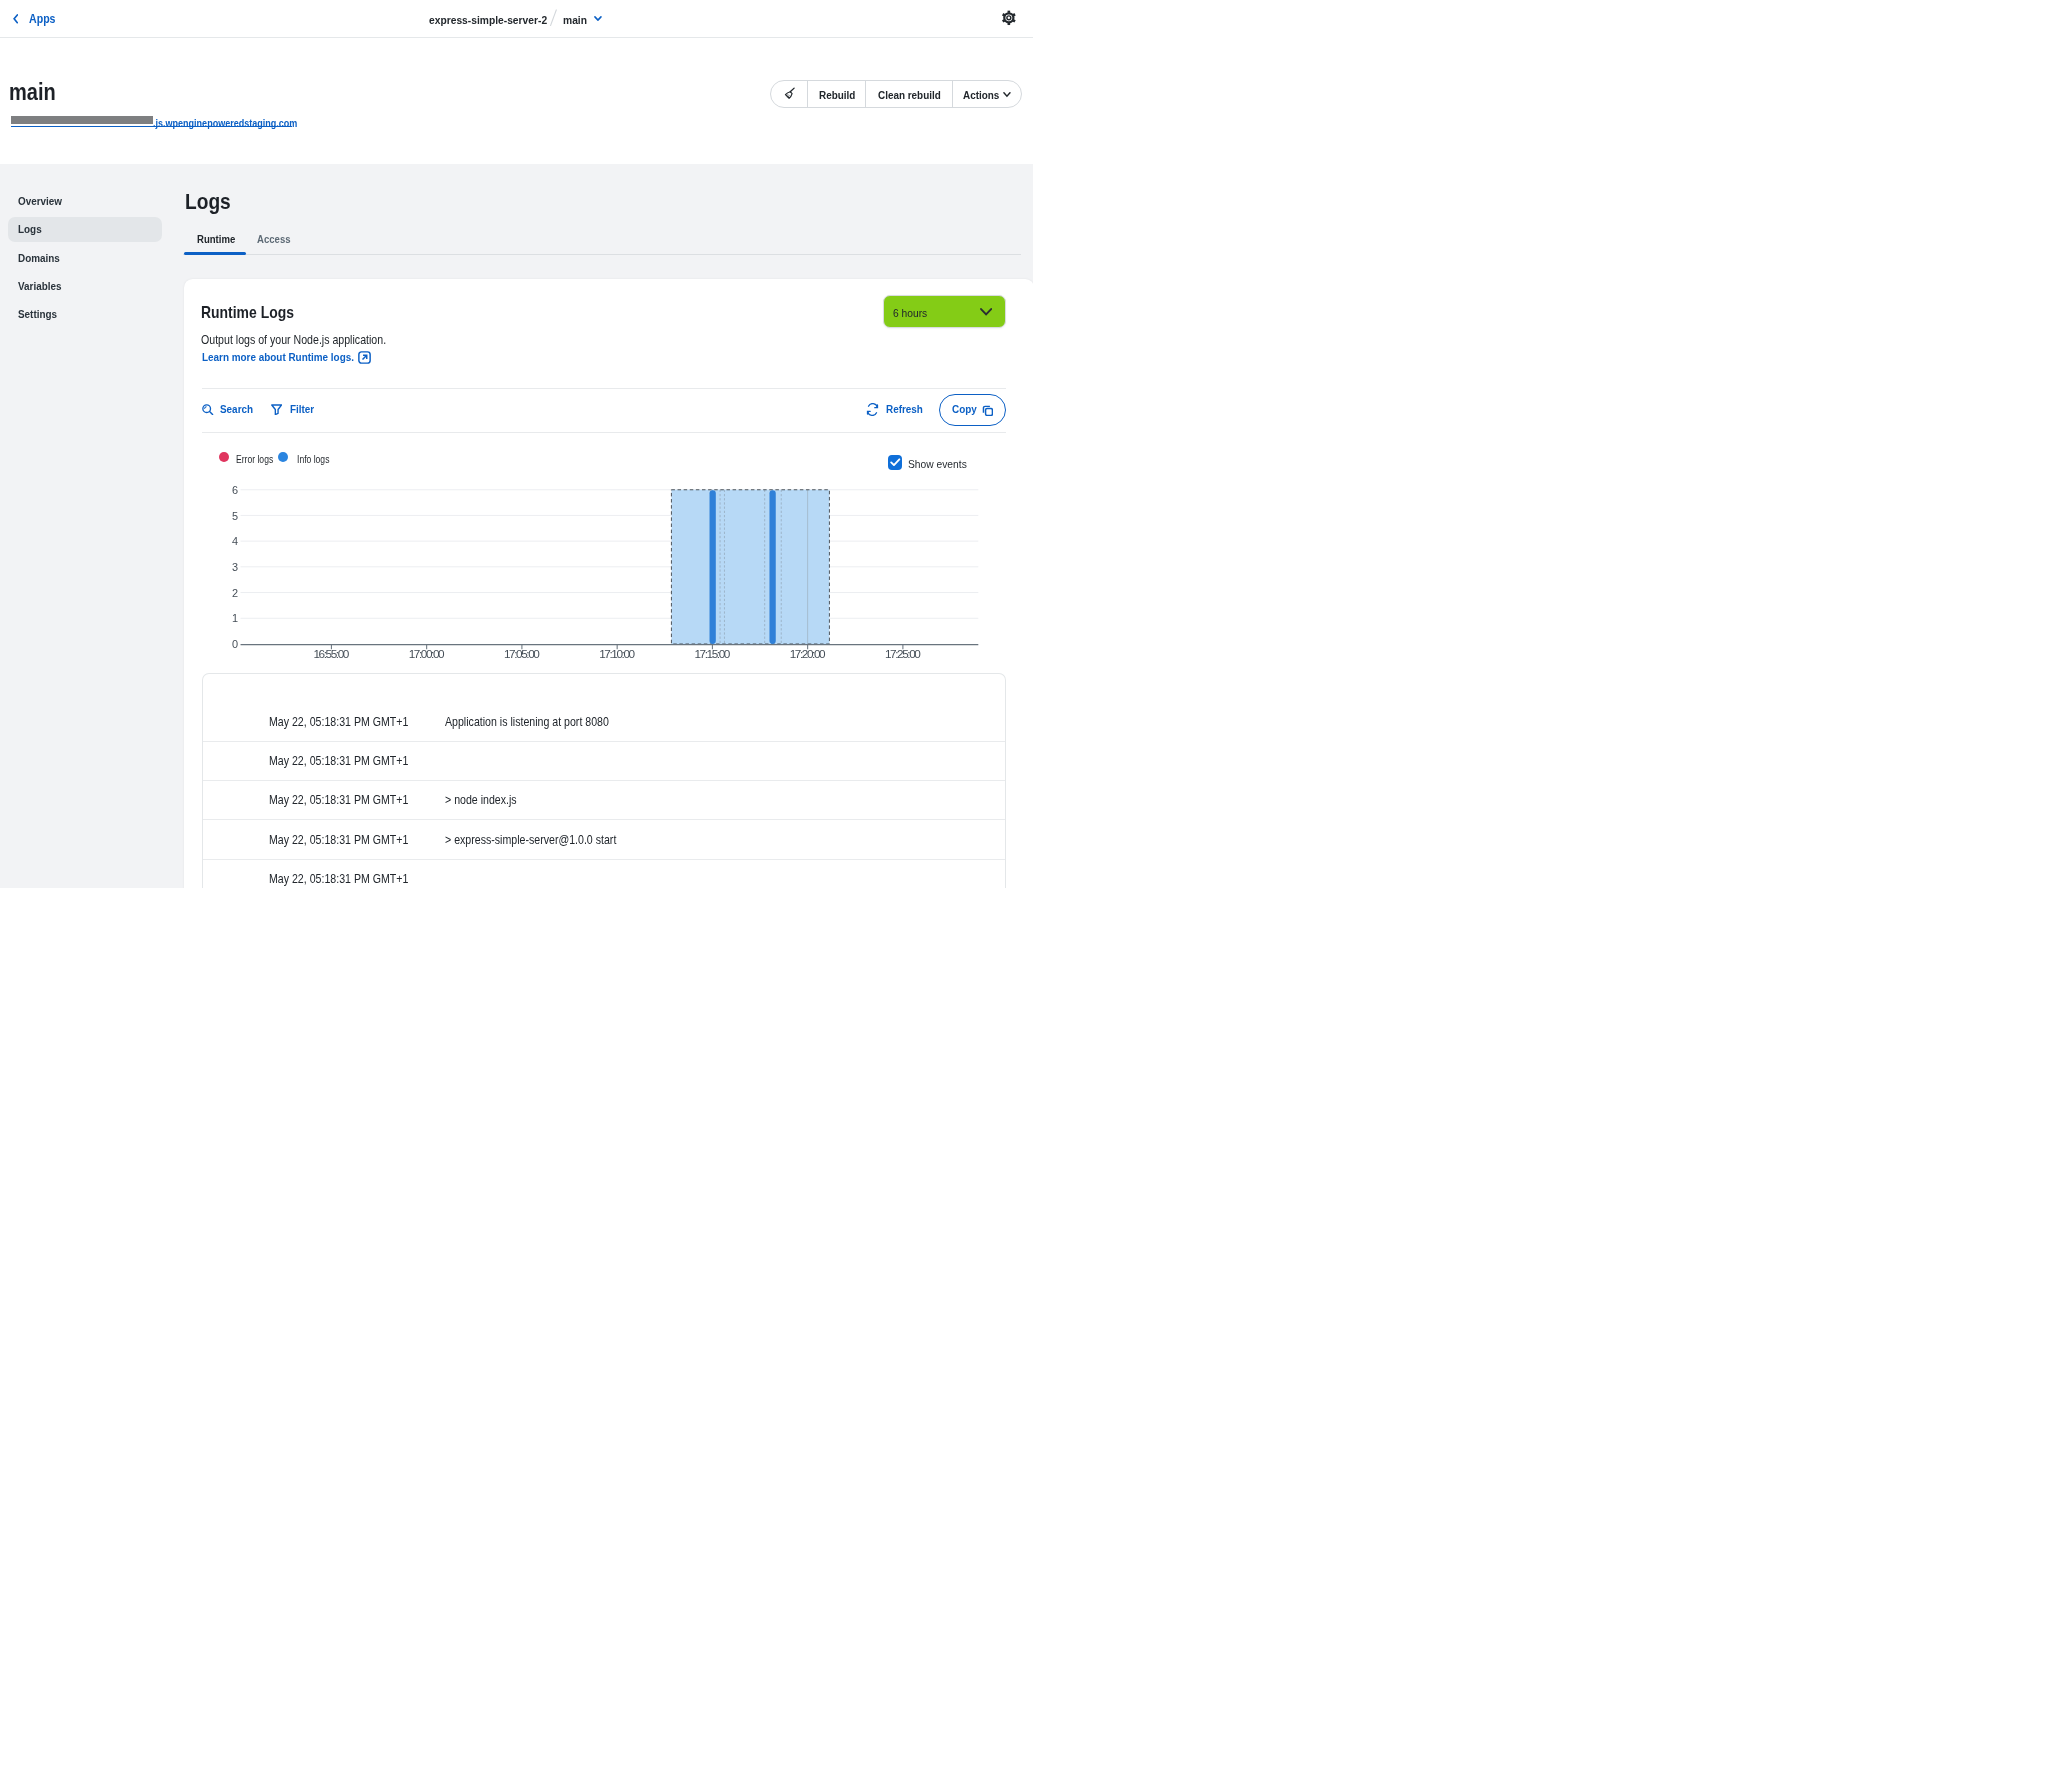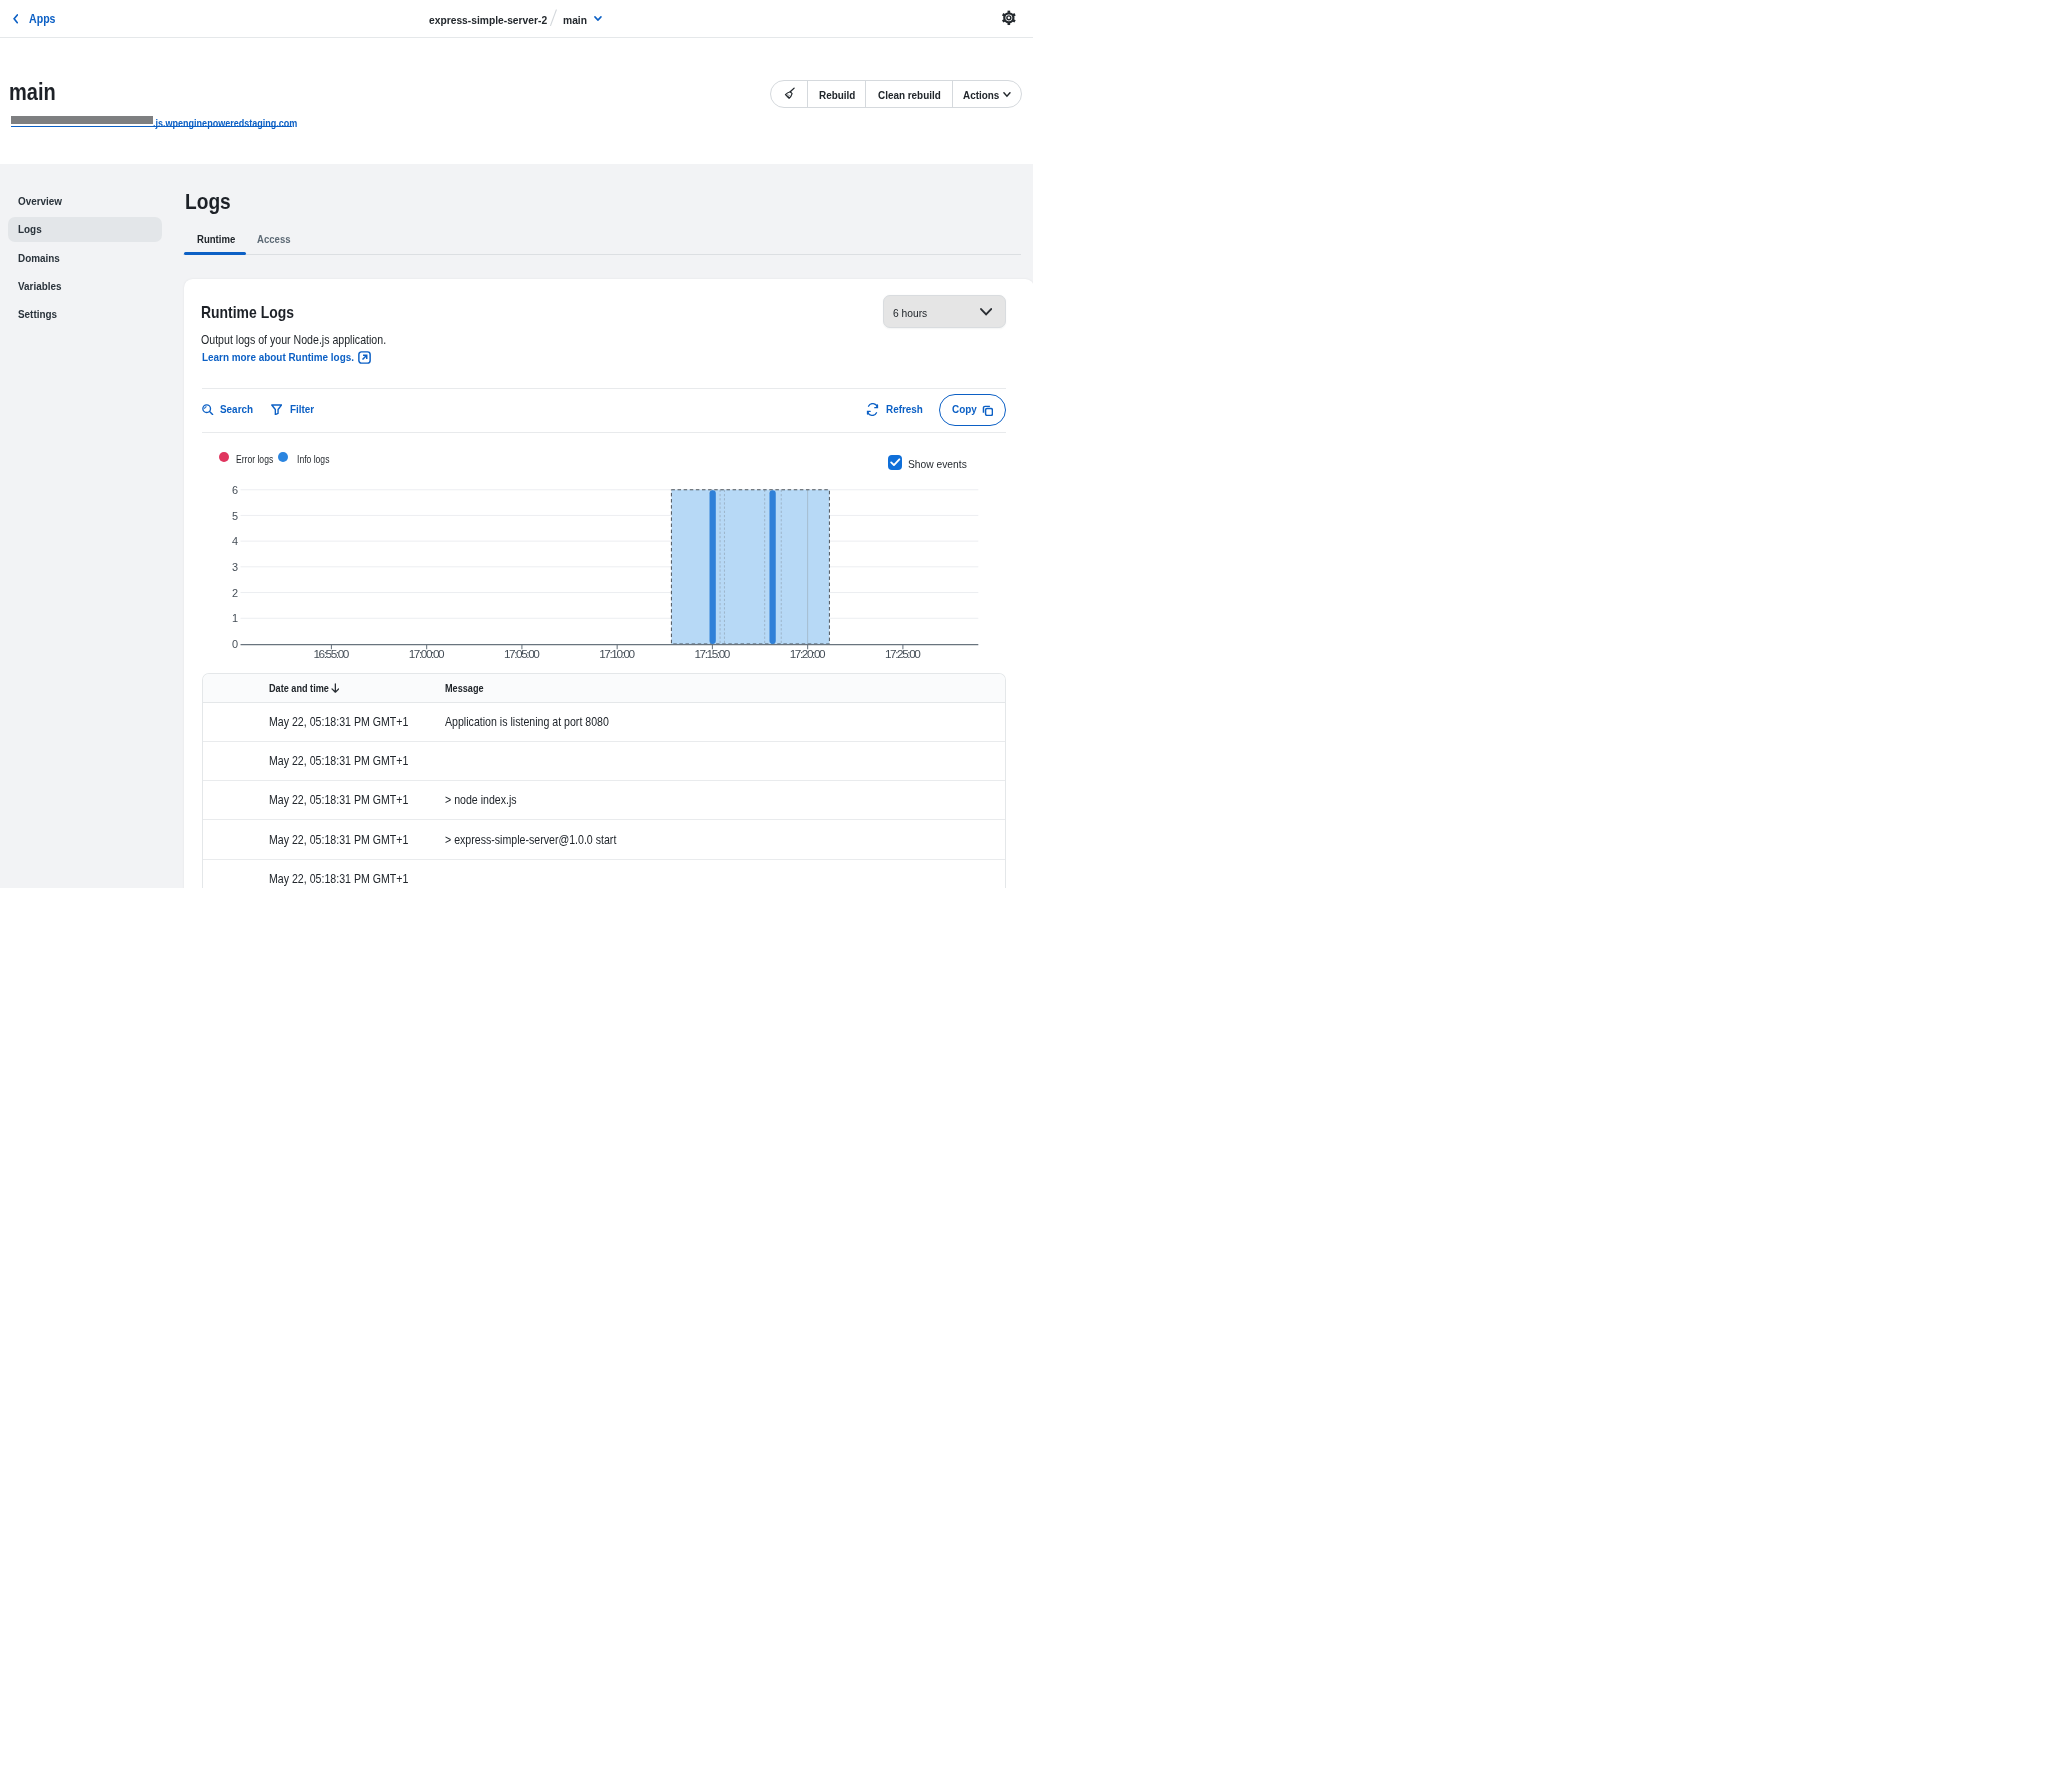--- a/index.html
+++ b/index.html
@@ -20,21 +20,21 @@
 
   
   #graybody { position:absolute; left:0; top:164px; width:1033px; height:724px; background:#f2f3f5; }
   #nav-pill { position:absolute; left:7.9px; top:217px; width:154px; height:25px; background:#e3e6e9; border-radius:7px; }
 
   #tabline { position:absolute; left:183px; top:254px; width:838px; height:0.9px; background:#dcdfe2; }
   #tab-underline { position:absolute; left:184px; top:252px; width:62px; height:3.1px; background:#0c60c5; border-radius:1.7px; }
 
   
   #card { position:absolute; left:184px; top:279px; width:850px; height:610px; background:#fff; border-radius:8.7px 8.7px 0 0; box-shadow:0 0.9px 2.6px rgba(20,30,40,.07); }
-  #select { position:absolute; left:699px; top:16.2px; width:123px; height:33px; border:0.9px solid #d9dcdf; border-radius:7px; background:#e5e5e5; box-shadow:0 0.9px 1.7px rgba(20,30,40,.05); }
+  #select { position:absolute; left:699px; top:16.2px; width:123px; height:33px; border:0.9px solid #d9dcdf; border-radius:7px; background:#84cc16; box-shadow:0 0.9px 1.7px rgba(20,30,40,.05); }
   .carddiv { position:absolute; left:17.5px; width:804px; height:0.9px; background:#e8eaec; }
   #copy-btn { position:absolute; left:755px; top:115px; width:67px; height:32px; border:1.7px solid #0c60c5; border-radius:16.6px; }
   .dot { position:absolute; width:9.8px; height:9.8px; border-radius:50%; }
   #chk { position:absolute; left:704px; top:176px; width:14.4px; height:15px; background:#0f6fd9; border-radius:3.9px; }
 
   
   #logtable { position:absolute; left:17.5px; top:394px; width:804px; height:215px; border:0.9px solid #e4e7e9; border-radius:7px 7px 0 0; border-bottom:none; background:#fff; overflow:hidden; }
   #thead { position:absolute; left:0; top:0; width:100%; height:29px; background:#fafbfc; border-bottom:0.9px solid #e4e7e9; }
   .row { position:absolute; left:0; width:100%; height:39px; border-bottom:0.9px solid #e9ebed; }
 </style>
@@ -208,27 +208,20 @@
         <text x="277.7" y="212.6" textLength="41">17:00:00</text>
         <text x="386.7" y="212.6" textLength="41">17:05:00</text>
         <text x="495.7" y="212.6" textLength="41">17:10:00</text>
         <text x="604.7" y="212.6" textLength="41">17:15:00</text>
         <text x="713.7" y="212.6" textLength="41">17:20:00</text>
         <text x="822.7" y="212.6" textLength="41">17:25:00</text>
       </g>
     </svg>
 
     <div id="logtable">
-      <div id="thead">
-        <div class="t" style="left:66px;top:7.9px;font-size:10.5px;font-weight:bold;color:#21262b">Date and time</div>
-        <svg class="abs" style="left:128px;top:9.2px" width="8.7" height="10.5" viewBox="0 0 11 13">
-            <path d="M5.5 1 v10.3 M1.3 7.3 L5.5 11.5 L9.7 7.3" fill="none" stroke="#2a2f34" stroke-width="1.6" stroke-linecap="round" stroke-linejoin="round"></path>
-          </svg>
-        <div class="t" style="left:242px;top:7.9px;font-size:10.5px;font-weight:bold;color:#21262b">Message</div>
-      </div>
       <div class="row" style="top:29px">
         <div class="t" style="left:66px;top:12.2px;font-size:12.2px;color:#21262c">May 22, 05:18:31 PM GMT+1</div>
         <div class="t" style="left:242px;top:12.2px;font-size:12.2px;color:#21262c">Application is listening at port 8080</div>
       </div>
       <div class="row" style="top:68px">
         <div class="t" style="left:66px;top:12.2px;font-size:12.2px;color:#21262c">May 22, 05:18:31 PM GMT+1</div>
       </div>
       <div class="row" style="top:107px">
         <div class="t" style="left:66px;top:12.2px;font-size:12.2px;color:#21262c">May 22, 05:18:31 PM GMT+1</div>
         <div class="t" style="left:242px;top:12.2px;font-size:12.2px;color:#21262c">&gt; node index.js</div>

